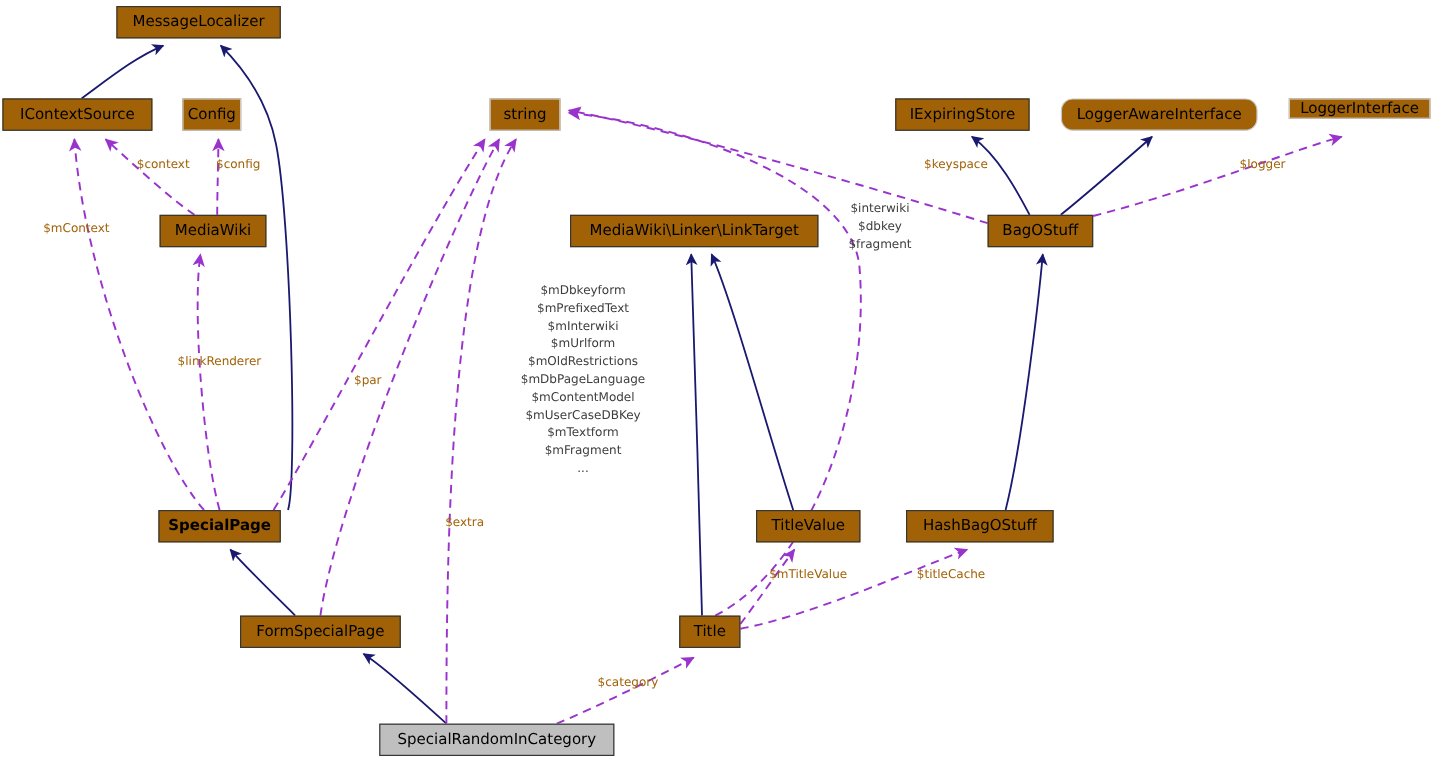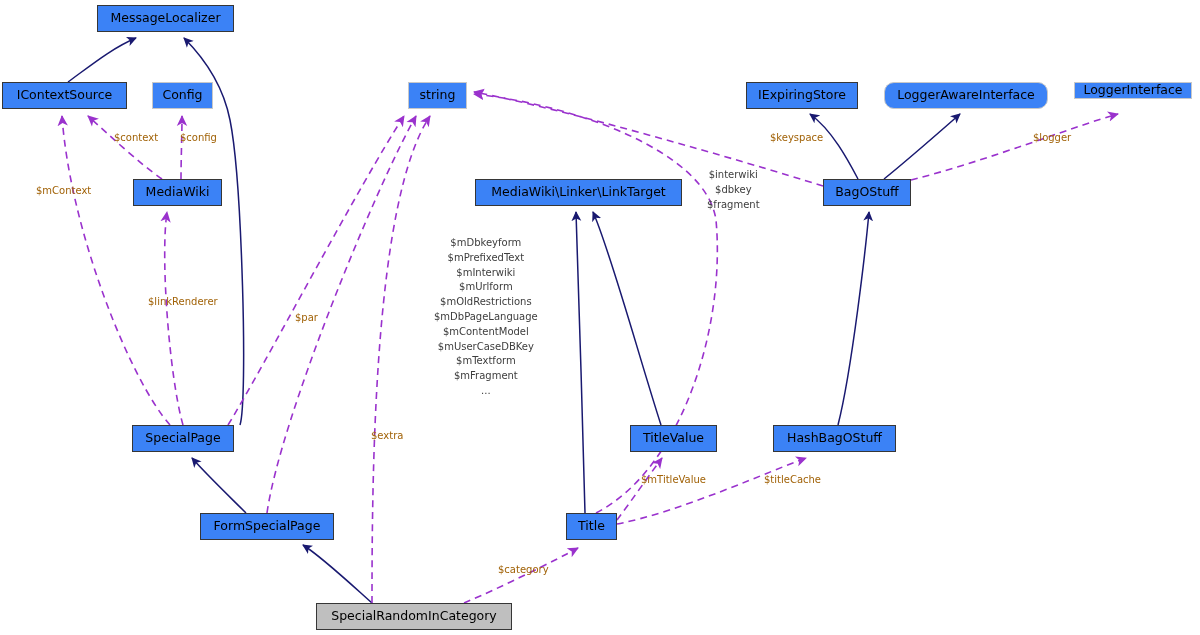--- a/index.html
+++ b/index.html
@@ -7,21 +7,21 @@
     font-family:"DejaVu Sans","Liberation Sans",sans-serif;
     width:1200px;height:635px;overflow:hidden;
   }
   #diagram{position:relative;width:1200px;height:635px;background:#ffffff;}
   #edges{position:absolute;left:0;top:0;width:1200px;height:635px;}
 
   .node{
     position:absolute;
     box-sizing:border-box;
     display:flex;align-items:center;justify-content:center;
-    background:#3b82f6;
+    background:#a16207;
     font-size:12.5px;
     color:#000000;
     white-space:nowrap;
     line-height:1;
     letter-spacing:0px;
   }
   .node.dark{border:1.4px solid #363636;}
   .node.light{border:1.2px solid #c8c8c8;}
   .node.current{background:#bfbfbf;border:1.4px solid #363636;margin-left:42px;}
 
@@ -109,21 +109,21 @@
   </svg>
 
   <div class="node dark" style="left:97px;top:5px;width:137px;height:27px;">
     <span>MessageLocalizer</span>
   </div>
 
   <div class="node dark" style="left:2px;top:82px;width:125px;height:27px;">
     <span>IContextSource</span>
   </div>
 
-  <div class="node light" style="left:152px;top:82px;width:61px;height:27px;">
+  <div class="node light" style="left:152px;top:82px;width:49px;height:27px;">
     <span>Config</span>
   </div>
 
   <div class="node light" style="left:408px;top:82px;width:59px;height:27px;">
     <span>string</span>
   </div>
 
   <div class="node dark" style="left:746px;top:82px;width:112px;height:27px;">
     <span>IExpiringStore</span>
   </div>
@@ -141,29 +141,29 @@
   </div>
 
   <div class="node dark" style="left:475px;top:179px;width:207px;height:27px;">
     <span>MediaWiki\Linker\LinkTarget</span>
   </div>
 
   <div class="node dark" style="left:823px;top:179px;width:88px;height:27px;">
     <span>BagOStuff</span>
   </div>
 
-  <div class="node dark" style="left:132px;top:425px;width:102px;height:27px;">
+  <div class="node dark" style="left:132px;top:425px;width:102px;height:27px;font-weight:bold;">
     <span>SpecialPage</span>
   </div>
 
   <div class="node dark" style="left:630px;top:425px;width:87px;height:27px;">
     <span>TitleValue</span>
   </div>
 
-  <div class="node dark" style="left:755px;top:425px;width:123px;height:27px;margin-left:18px;">
+  <div class="node dark" style="left:755px;top:425px;width:123px;height:27px;">
     <span>HashBagOStuff</span>
   </div>
 
   <div class="node dark" style="left:566px;top:513px;width:51px;height:27px;">
     <span>Title</span>
   </div>
 
   <div class="node dark" style="left:200px;top:513px;width:134px;height:27px;">
     <span>FormSpecialPage</span>
   </div>

